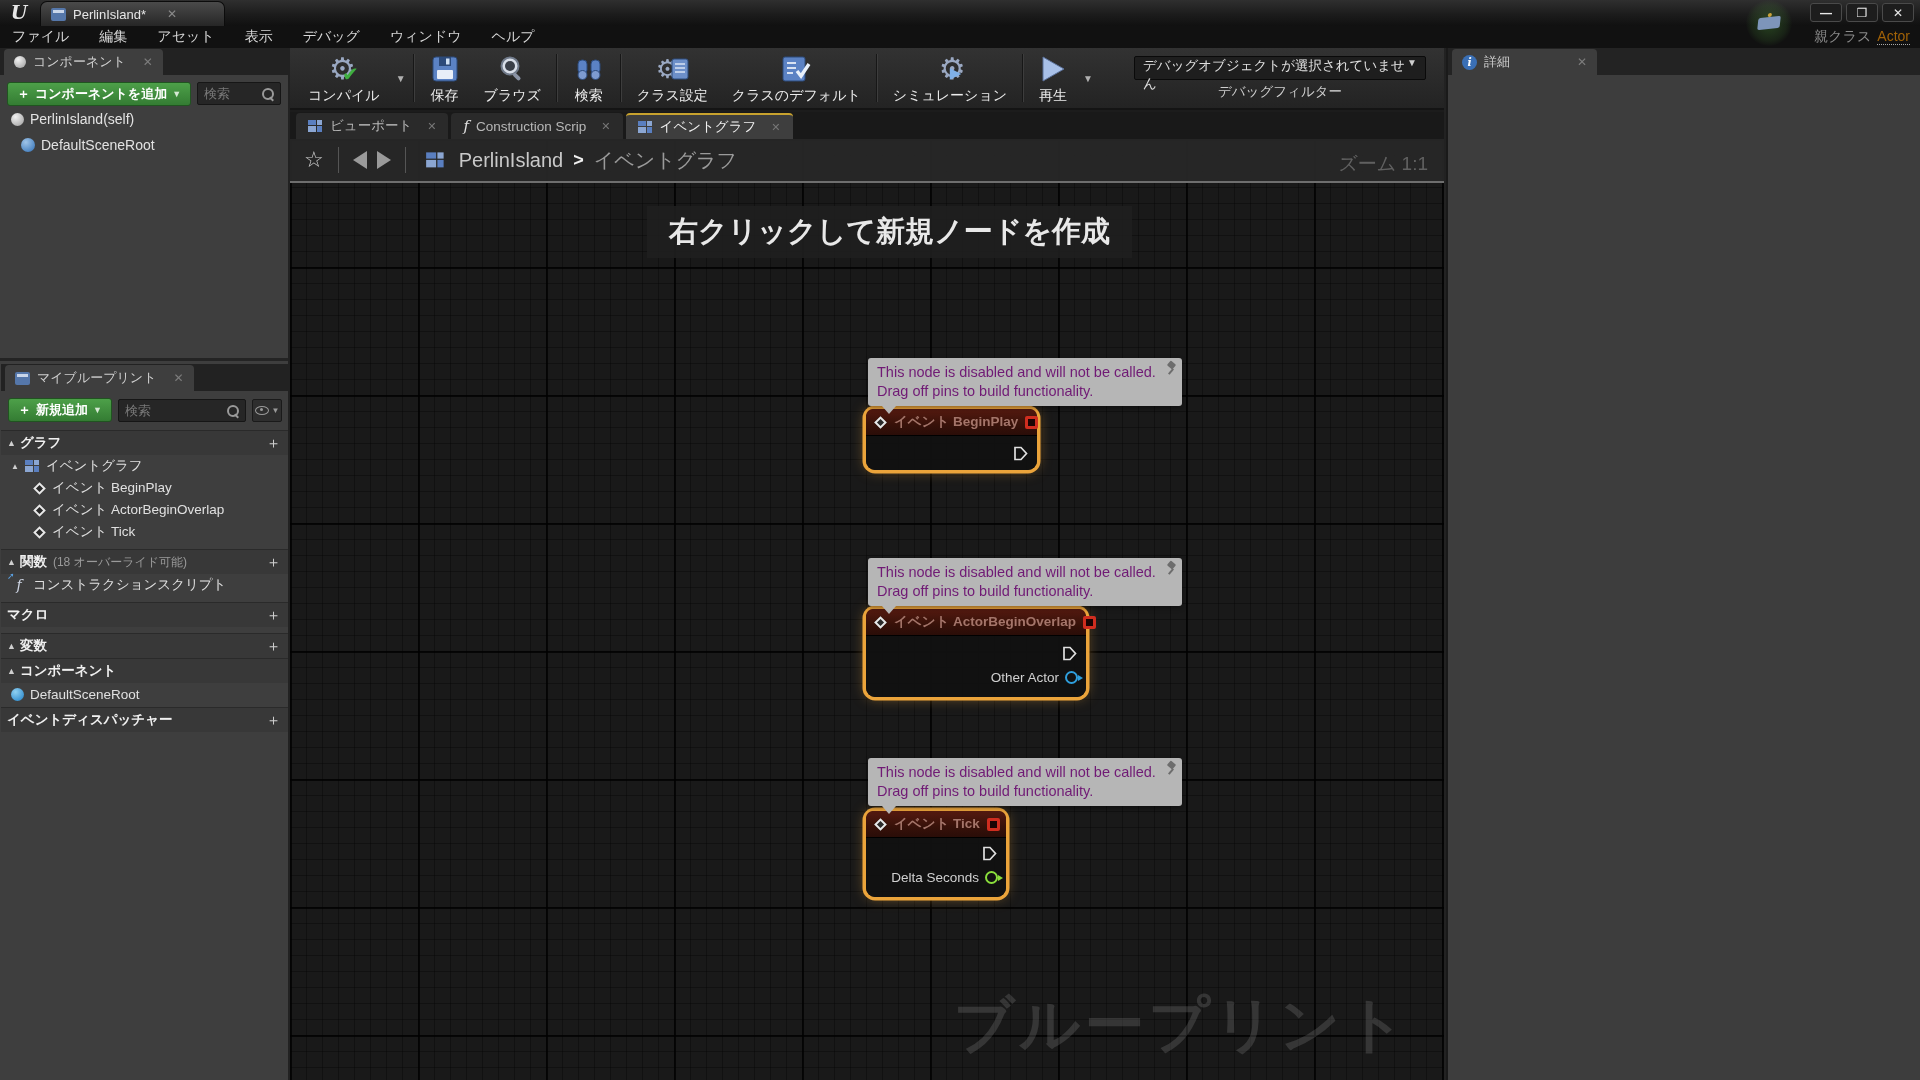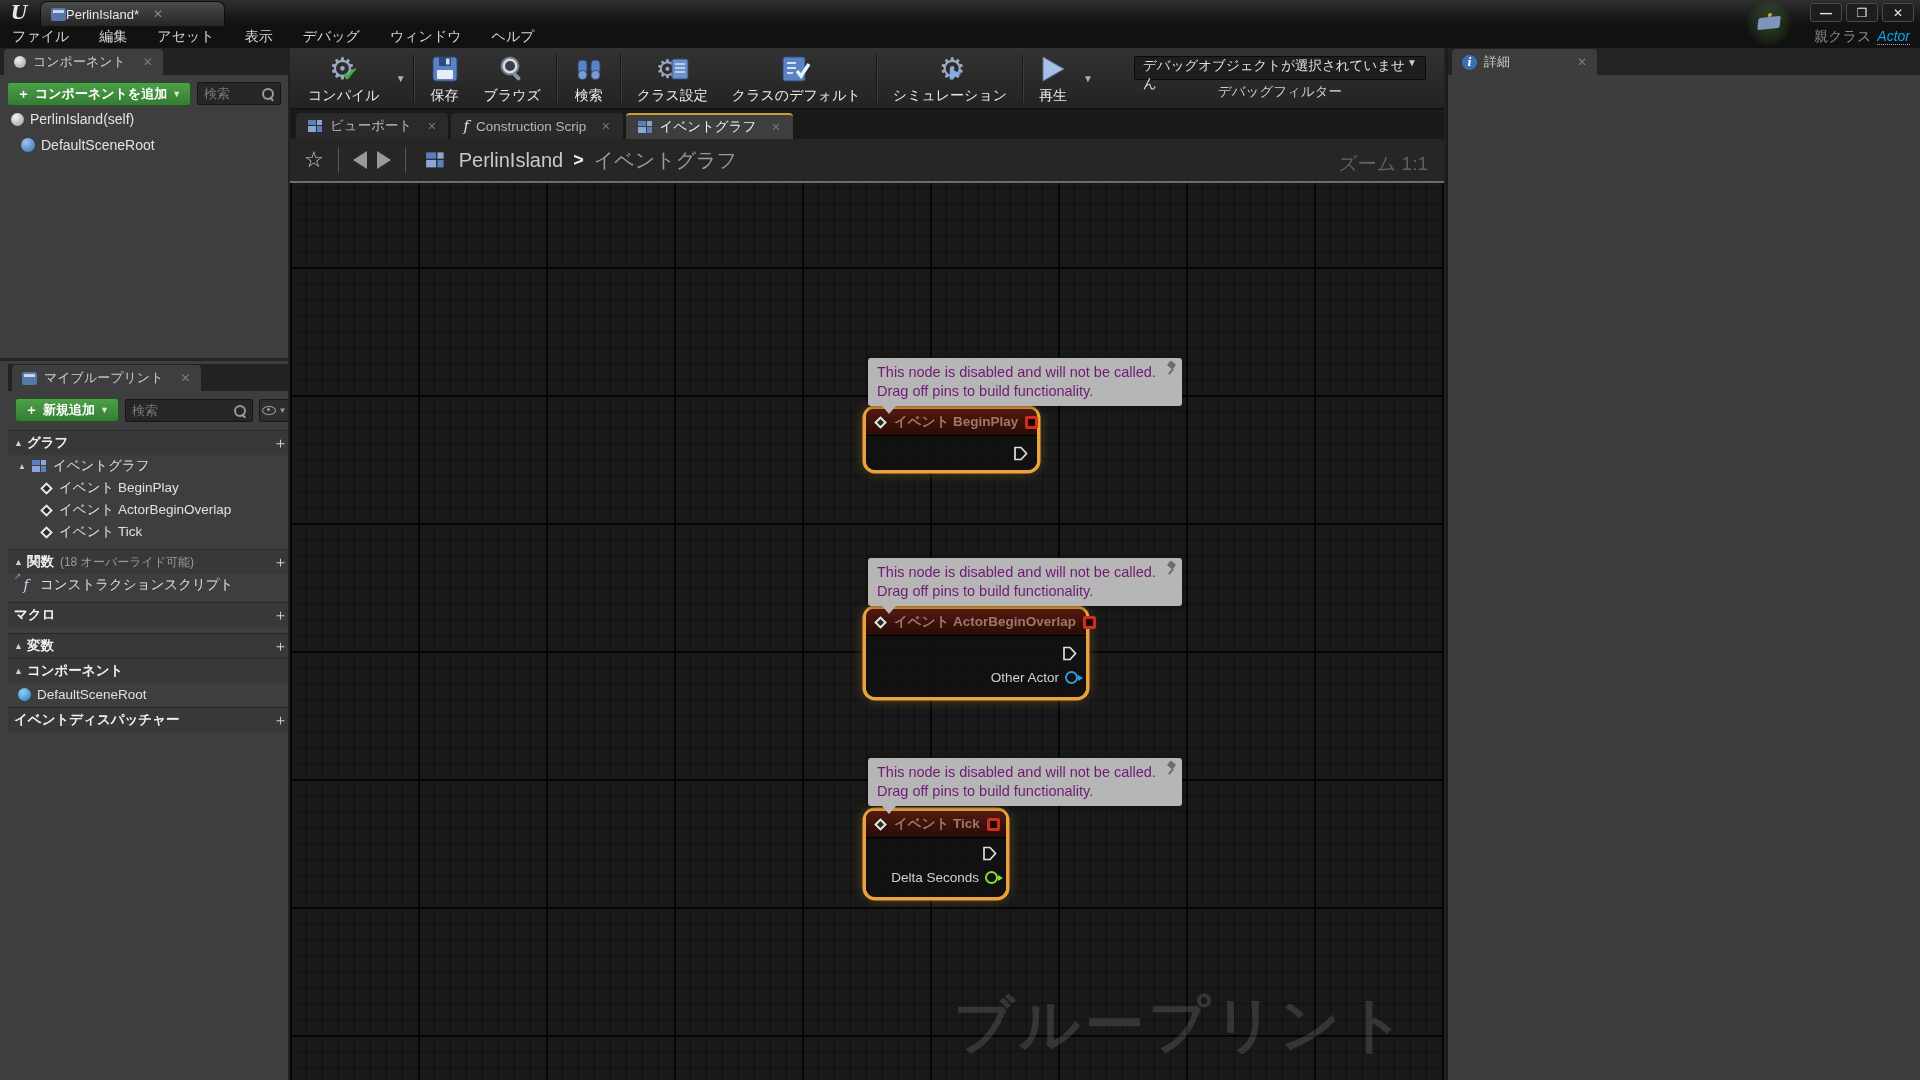--- a/index.html
+++ b/index.html
@@ -6,41 +6,41 @@
   html,body { width:1920px; height:1080px; overflow:hidden; background:#1a1a1a;
     font-family:"Liberation Sans","DejaVu Sans",sans-serif; color:#ddd; }
 
   
   .titlebar { position:absolute; left:0; top:0; width:1920px; height:26px;
     background:linear-gradient(180deg,#2f2f2f 0%,#1c1c1c 55%,#101010 100%); }
   .ue-logo { position:absolute; left:8px; top:1px; width:22px; height:24px; color:#e8e8e8;
     font-family:"DejaVu Serif",serif; font-style:italic; font-weight:bold; font-size:19px; text-align:center; }
   .asset-tab { position:absolute; left:40px; top:1px; height:25px; min-width:185px;
     background:linear-gradient(180deg,#4a4a4a,#262626); border:1px solid #0c0c0c; border-bottom:none;
-    border-radius:7px 7px 0 0; display:flex; align-items:center; padding:0 10px; }
+    border-radius:7px 7px 0 0; display:flex; align-items:center; padding:0 10px; gap:7px; }
   .book-icon { width:15px; height:13px; background:#5577aa; border-radius:2px; position:relative; }
   .book-icon:before { content:""; position:absolute; left:2px; top:2px; right:2px; height:3px; background:#c9d6ea; }
   .asset-tab .label { font-size:13px; color:#e6e6e6; }
   .tab-close { color:#8a8a8a; font-size:12px; margin-left:14px; }
   .win-btns { position:absolute; right:6px; top:3px; display:flex; gap:4px; }
   .win-btn { width:32px; height:19px; background:#1d1d1d; border:1px solid #4a4a4a; border-radius:3px;
     color:#e8e8e8; font-size:12px; font-weight:bold; display:flex; align-items:center; justify-content:center; }
   .cap-wrap { position:absolute; right:128px; top:0px; width:46px; height:46px; z-index:5;
     background:radial-gradient(circle, rgba(80,160,60,.35) 0%, rgba(80,160,60,.12) 55%, transparent 72%); border-radius:50%;
     display:flex; align-items:center; justify-content:center; }
   .cap { width:22px; height:12px; background:#7d95ba; transform:skewX(-12deg) rotate(-6deg); border-radius:2px; position:relative; }
   .cap:before { content:""; position:absolute; left:9px; top:-4px; width:4px; height:4px; background:#c9a23a; border-radius:50%; }
 
   
   .menubar { position:absolute; left:0; top:26px; width:1920px; height:22px; background:#111111;
     display:flex; align-items:center; padding-left:12px; gap:30px; }
   .menu-item { font-size:14px; color:#d8d8d8; }
   .parent-class { position:absolute; right:10px; top:2px; font-size:14px; }
   .parent-class .k { color:#8a8a8a; margin-right:6px; }
-  .parent-class .v { color:#0ea5e9; border-bottom:1px dotted #aaa;font-style:italic; }
+  .parent-class .v { color:#a16207; border-bottom:1px dotted #aaa; }
 
   
   .tabrow { height:27px; background:#222222; display:flex; align-items:flex-end; }
   .ptab { height:26px; background:#3e3e3e; border-radius:4px 4px 0 0; display:flex; align-items:center;
     padding:0 10px; gap:7px; font-size:13px; color:#cfcfcf; margin-left:4px; }
   .ptab .x { color:#7d7d7d; font-size:12px; margin-left:10px; }
   .searchbox { flex:1; height:23px; background:#262626; border:1px solid #161616; border-radius:2px;
     display:flex; align-items:center; padding:0 6px; }
   .searchbox input { flex:1; background:transparent; border:none; outline:none; color:#cfcfcf; font-size:13px; width:50px; }
   .searchbox input::placeholder { color:#7a7a7a; }
@@ -55,21 +55,21 @@
   .left-col { position:absolute; left:0; top:48px; width:336px; height:1032px; background:#3e3e3e; }
   .comp-panel { position:absolute; left:0; top:0; width:288px; height:313px; background:#3e3e3e; border-bottom:3px solid #242424; }
   .comp-body { padding:7px 7px 0 7px; }
   .comp-toolbar { display:flex; gap:6px; }
   .tree { }
   .tree-row { display:flex; align-items:center; gap:6px; height:26px; font-size:14px; color:#e2e2e2; padding-left:4px; }
   .dot-icon { width:13px; height:13px; border-radius:50%; background:radial-gradient(circle at 35% 30%,#f2f2f2,#9a9a9a); }
   .sphere-icon { width:14px; height:14px; border-radius:50%; background:radial-gradient(circle at 35% 30%,#9fc4e8,#2f6fb5); }
   .sphere-sm { width:13px; height:13px; border-radius:50%; background:radial-gradient(circle at 35% 30%,#8fd0f0,#1f80c8); }
 
-  .mybp-panel { position:absolute; left:8px; top:316px; width:288px; bottom:0; background:#3e3e3e; }
+  .mybp-panel { position:absolute; left:1px; top:316px; width:288px; bottom:0; background:#3e3e3e; }
   .mybp-toolbar { display:flex; gap:6px; padding:7px 7px 8px 7px; align-items:center; }
   .eye-btn { width:30px; height:23px; background:#2e2e2e; border:1px solid #1a1a1a; border-radius:2px;
     display:flex; align-items:center; justify-content:center; gap:3px; }
   .eye { width:14px; height:9px; border:1.5px solid #9a9a9a; border-radius:50%; position:relative; }
   .eye:before { content:""; position:absolute; left:4px; top:1.5px; width:3px; height:3px; background:#9a9a9a; border-radius:50%; }
   .sect-head { height:25px; background:#383838; border-top:1px solid #2a2a2a; display:flex; align-items:center;
     padding:0 8px 0 6px; gap:4px; font-size:13.5px; font-weight:bold; color:#f0f0f0; }
   .sect-head .tri { font-size:9px; color:#cfcfcf; }
   .sect-head .note { font-weight:normal; color:#9a9a9a; font-size:12px; margin-left:2px; }
   .sect-head .plus { margin-left:auto; color:#cfcfcf; font-size:15px; font-weight:normal; }
@@ -453,20 +453,21 @@
           <span></span>
           <span></span>
           <span></span>
         </span>
       <span class="crumb-root">PerlinIsland</span>
       <span class="crumb-sep">&gt;</span>
       <span class="crumb-cur">イベントグラフ</span>
     </div>
     <div class="zoom-label">ズーム 1:1</div>
 
+    <div class="hint-banner">右クリックして新規ノードを作成</div>
 
     <div class="tooltip" style="left:578px; top:219px;">
       <div>This node is disabled and will not be called.</div>
       <div>Drag off pins to build functionality.</div>
       <span class="pin-icon"></span>
     </div>
     <div class="node" style="left:576px; top:270px; width:171px; height:61px;">
       <div class="node-head">
         <span class="diamond"></span>
         <span class="node-title">イベント BeginPlay</span>

